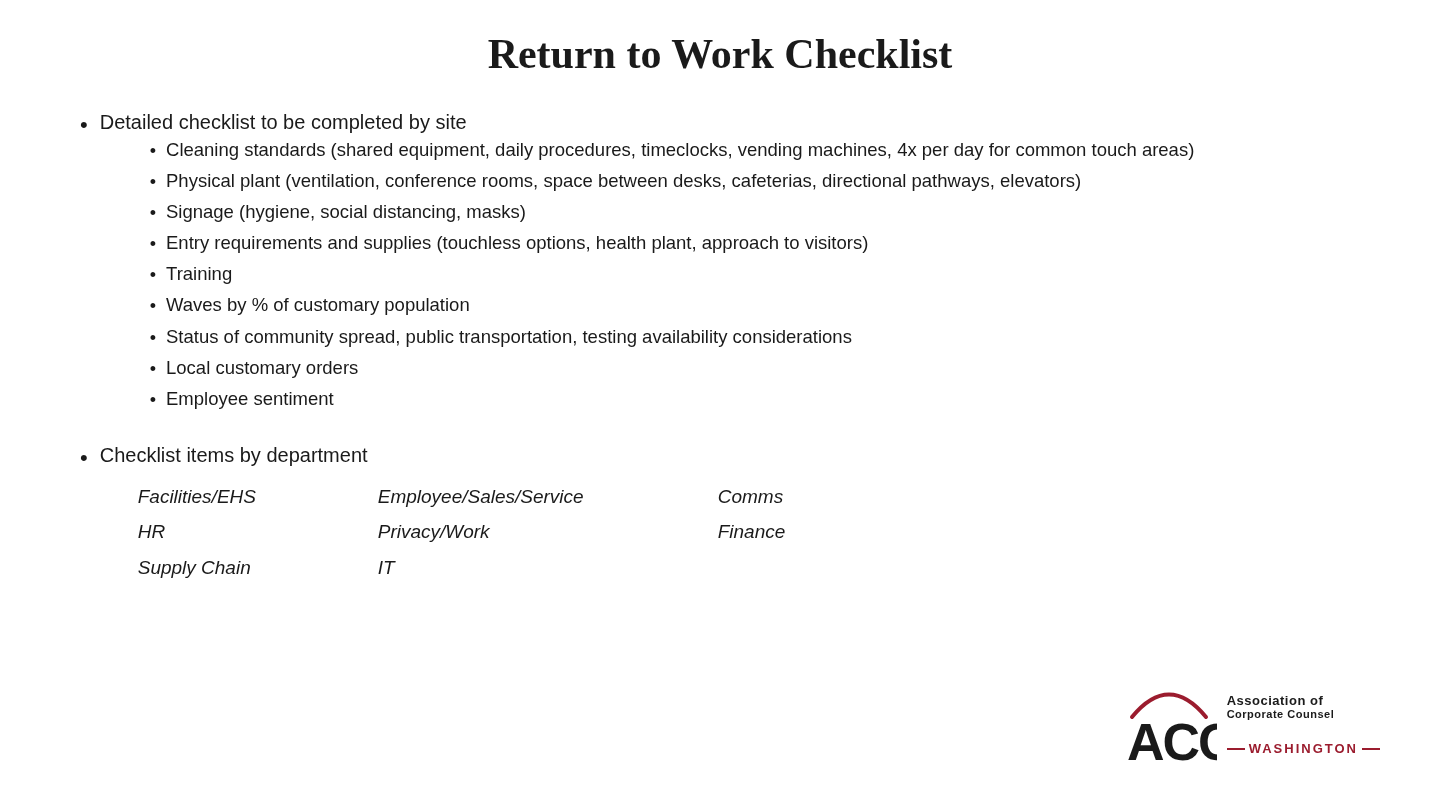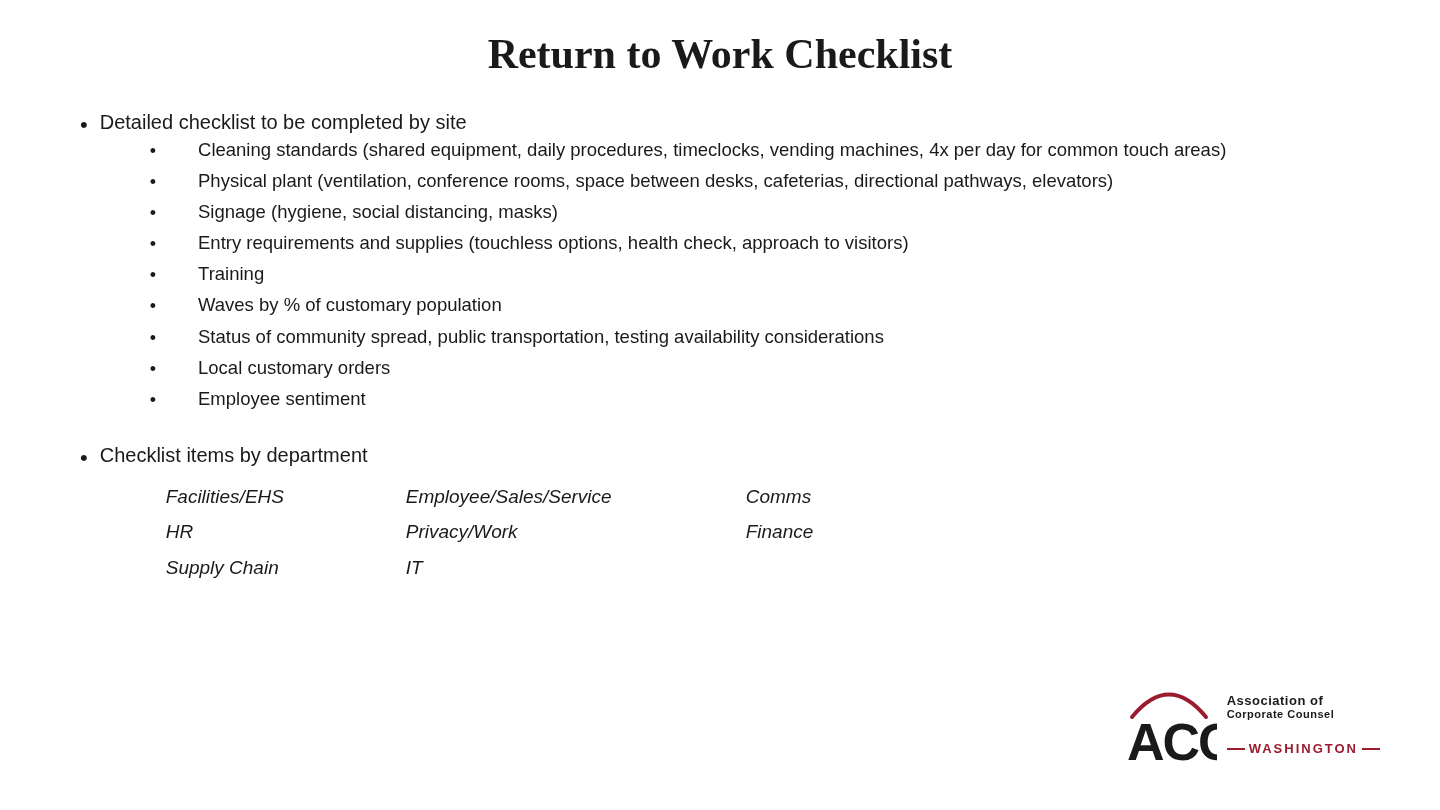--- a/index.html
+++ b/index.html
@@ -69,29 +69,28 @@
 
     .sub-bullet-dot {
       font-size: 18px;
       margin-right: 10px;
       margin-top: 1px;
       flex-shrink: 0;
     }
 
     .sub-bullet-text {
       line-height: 1.4;
-      margin-left: 32px;
     }
 
     .department-section {
       margin-top: 20px;
     }
 
     .department-table {
-      margin-left: 66px;
+      margin-left: 38px;
       margin-top: 10px;
       display: grid;
       grid-template-columns: 230px 330px 150px;
       row-gap: 2px;
       column-gap: 10px;
     }
 
     .dept-cell {
       font-style: italic;
       font-size: 19px;
@@ -184,21 +183,21 @@
           <div class="sub-bullet">
             <span class="sub-bullet-dot">•</span>
             <span class="sub-bullet-text">Physical plant (ventilation, conference rooms, space between desks, cafeterias, directional pathways, elevators)</span>
           </div>
           <div class="sub-bullet">
             <span class="sub-bullet-dot">•</span>
             <span class="sub-bullet-text">Signage (hygiene, social distancing, masks)</span>
           </div>
           <div class="sub-bullet">
             <span class="sub-bullet-dot">•</span>
-            <span class="sub-bullet-text">Entry requirements and supplies (touchless options, health check, approach to visitors)</span>
+            <span class="sub-bullet-text">Entry requirements and supplies (touchless options, health plant, approach to visitors)</span>
           </div>
           <div class="sub-bullet">
             <span class="sub-bullet-dot">•</span>
             <span class="sub-bullet-text">Training</span>
           </div>
           <div class="sub-bullet">
             <span class="sub-bullet-dot">•</span>
             <span class="sub-bullet-text">Waves by % of customary population</span>
           </div>
           <div class="sub-bullet">

